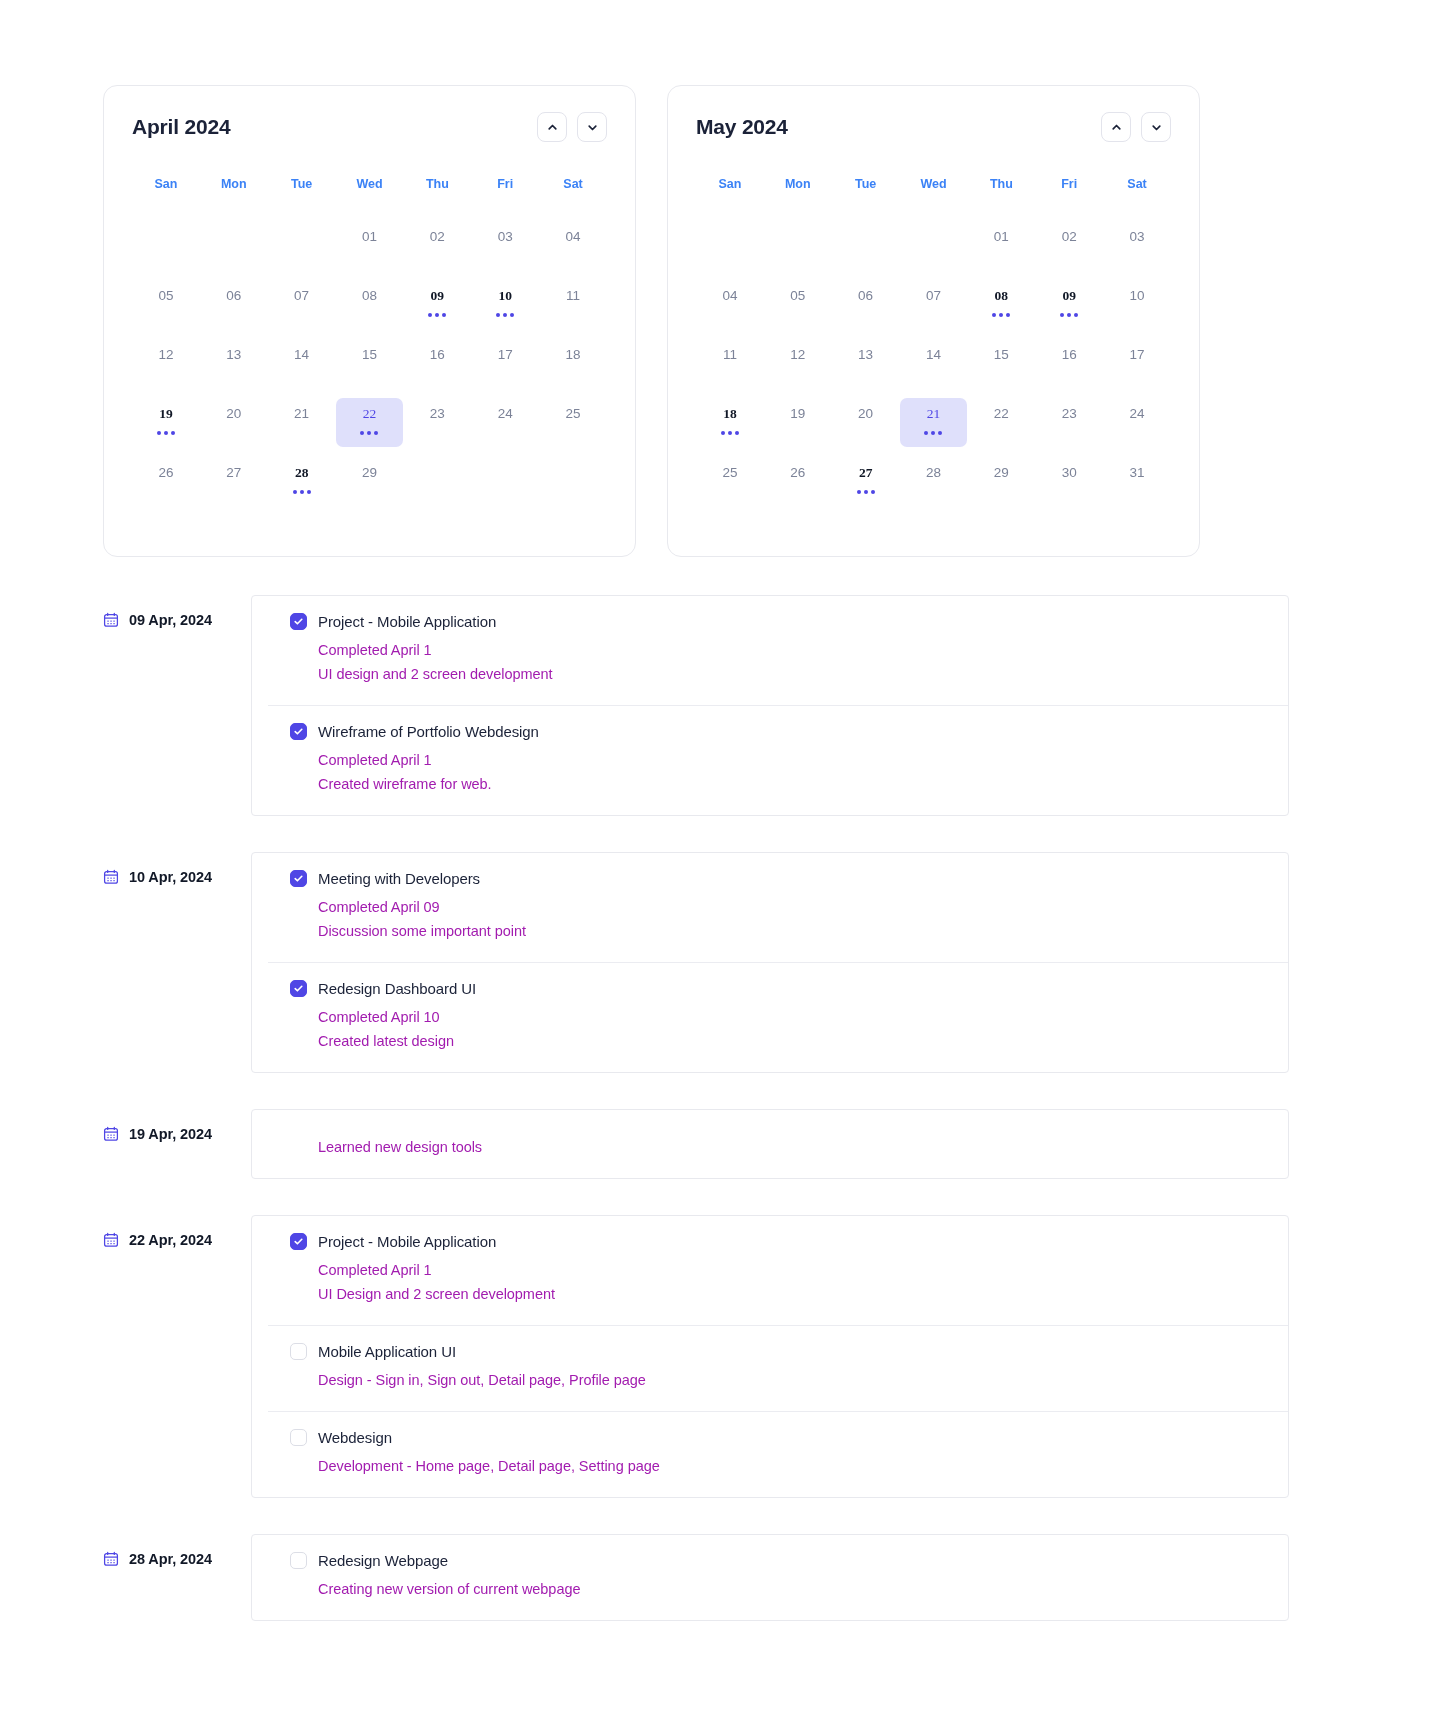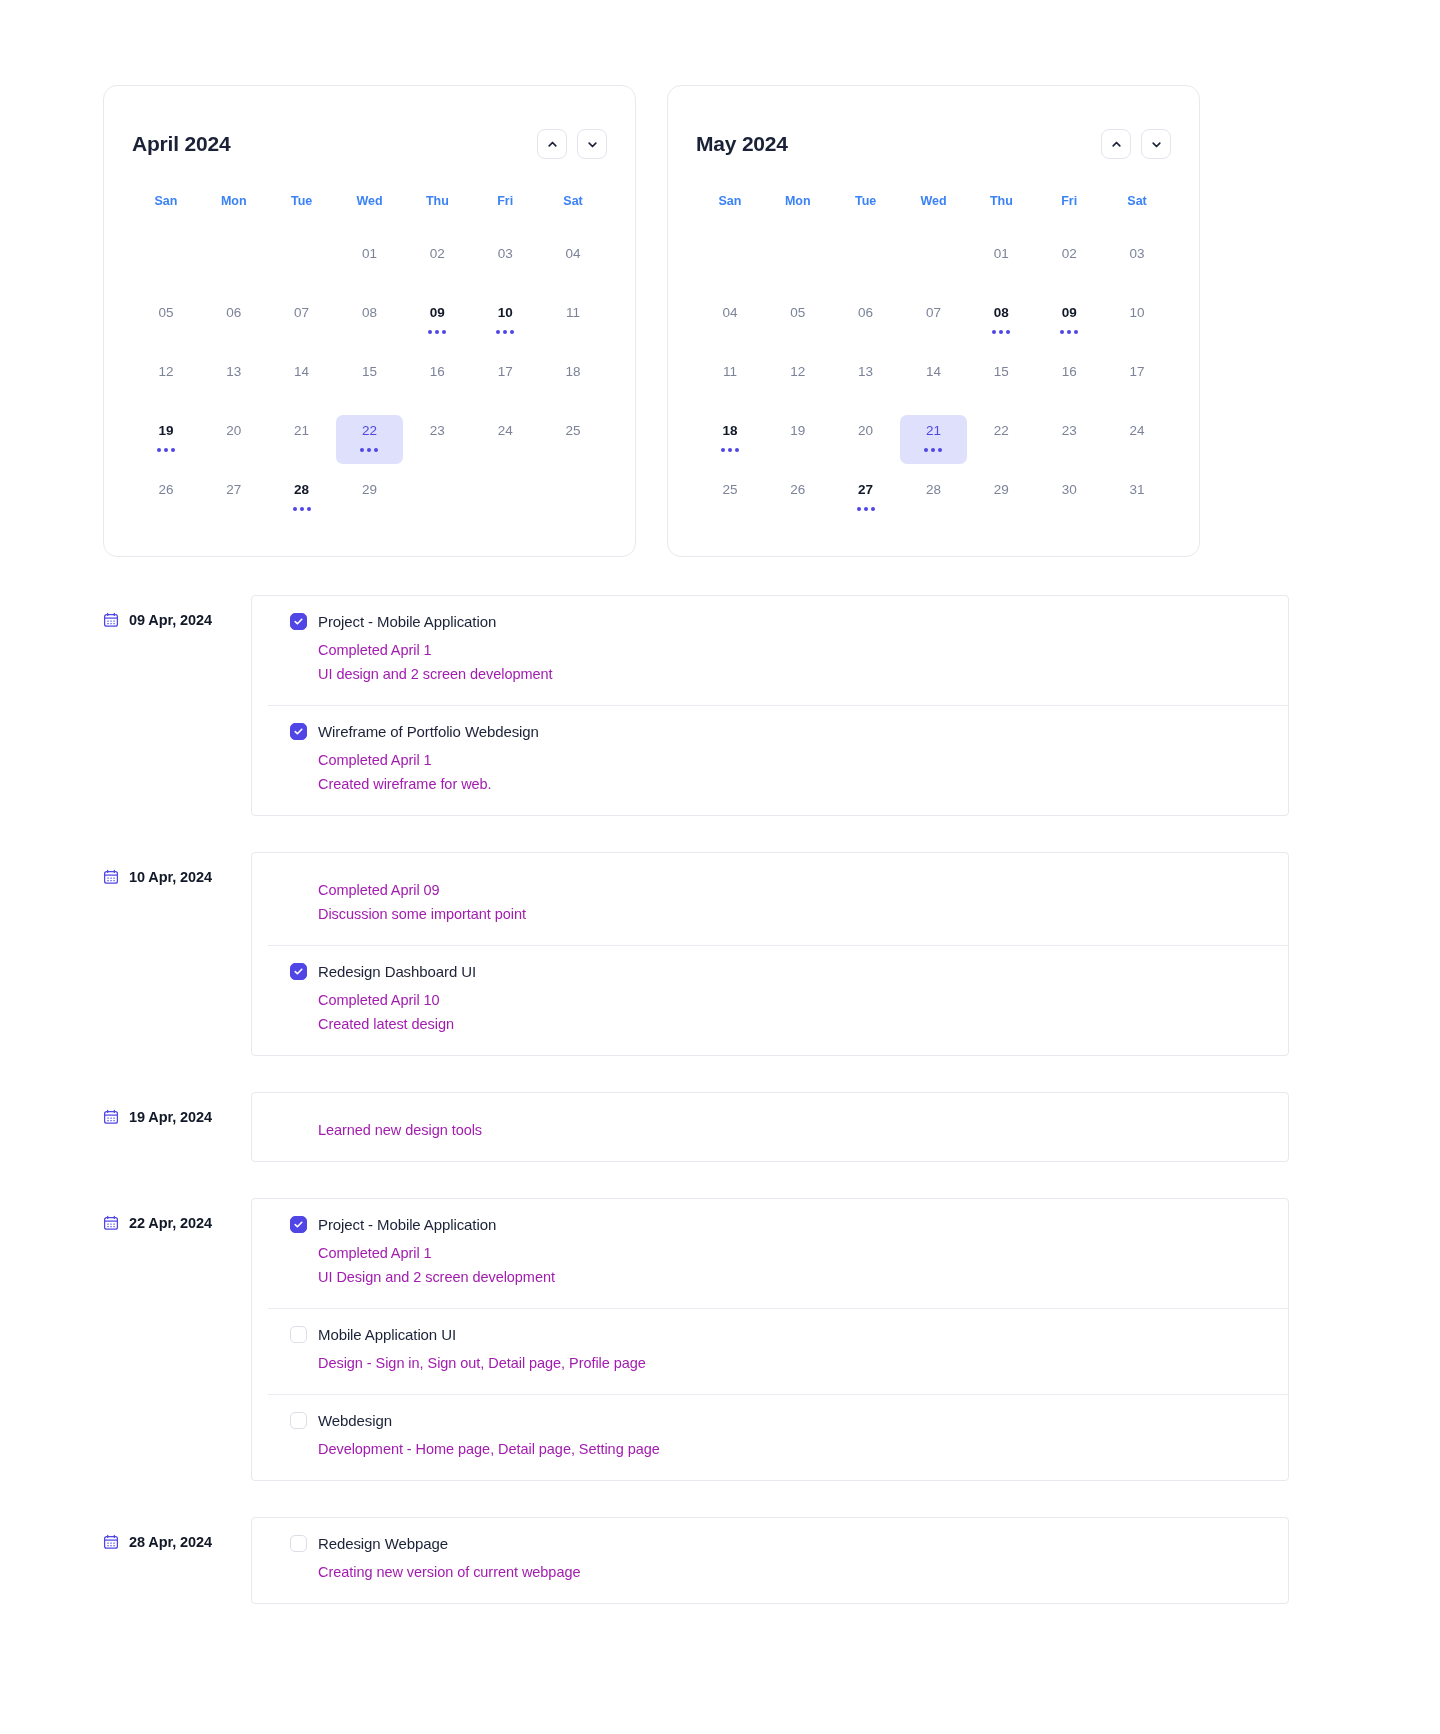--- a/index.html
+++ b/index.html
@@ -25,21 +25,21 @@
     gap: 31px;
     padding: 85px 0 0 103px;
   }
 
   .calendar-card {
     width: 533px;
     height: 472px;
     background: #ffffff;
     border: 1px solid #e8e9ee;
     border-radius: 14px;
-    padding: 40px 28px 0 28px;
+    padding: 23px 28px 0 28px;
     position: relative;
   }
 
   .cal-header {
     display: flex;
     align-items: center;
     justify-content: space-between;
     height: 36px;
     margin-bottom: 32px;
   }
@@ -95,20 +95,21 @@
   .day-num {
     font-size: 13.5px;
     color: #7c8398;
     font-weight: 400;
     line-height: 17px;
   }
 
   .day-cell.has-events .day-num {
     color: #111827;
     font-weight: 700;
+    font-family: Liberation Serif, serif;
   }
 
   .day-cell.selected {
     background: #dfe0fb;
   }
   .day-cell.selected .day-num {
     color: #4f46e5;
     font-weight: 400;
   }
 
@@ -616,20 +617,30 @@
             <rect x="7.4" y="8.4" width="1.3" height="1.3" rx="0.3" fill="#4f46e5"></rect>
             <rect x="10.4" y="8.4" width="1.3" height="1.3" rx="0.3" fill="#4f46e5"></rect>
             <rect x="4.4" y="11" width="1.3" height="1.3" rx="0.3" fill="#4f46e5"></rect>
             <rect x="7.4" y="11" width="1.3" height="1.3" rx="0.3" fill="#4f46e5"></rect>
             <rect x="10.4" y="11" width="1.3" height="1.3" rx="0.3" fill="#4f46e5"></rect>
           </svg></span>
         <span class="group-date-label">10 Apr, 2024</span>
       </div>
       <div class="group-card">
         <div class="task-item">
+          <div class="task-head">
+            <div class="checkbox checked">
+              <span>
+                <svg width="11" height="11" viewBox="0 0 11 11" fill="none">
+                  <path d="M2.2 5.6 L4.4 7.8 L8.8 3.3" stroke="#ffffff" stroke-width="1.6" stroke-linecap="round" stroke-linejoin="round"></path>
+                </svg>
+              </span>
+            </div>
+            <div class="task-title">Meeting with Developers</div>
+          </div>
           <div class="task-meta">
             <div>Completed April 09</div>
             <div>Discussion some important point</div>
           </div>
         </div>
         <div class="task-item">
           <div class="task-head">
             <div class="checkbox checked">
               <span>
                 <svg width="11" height="11" viewBox="0 0 11 11" fill="none">

